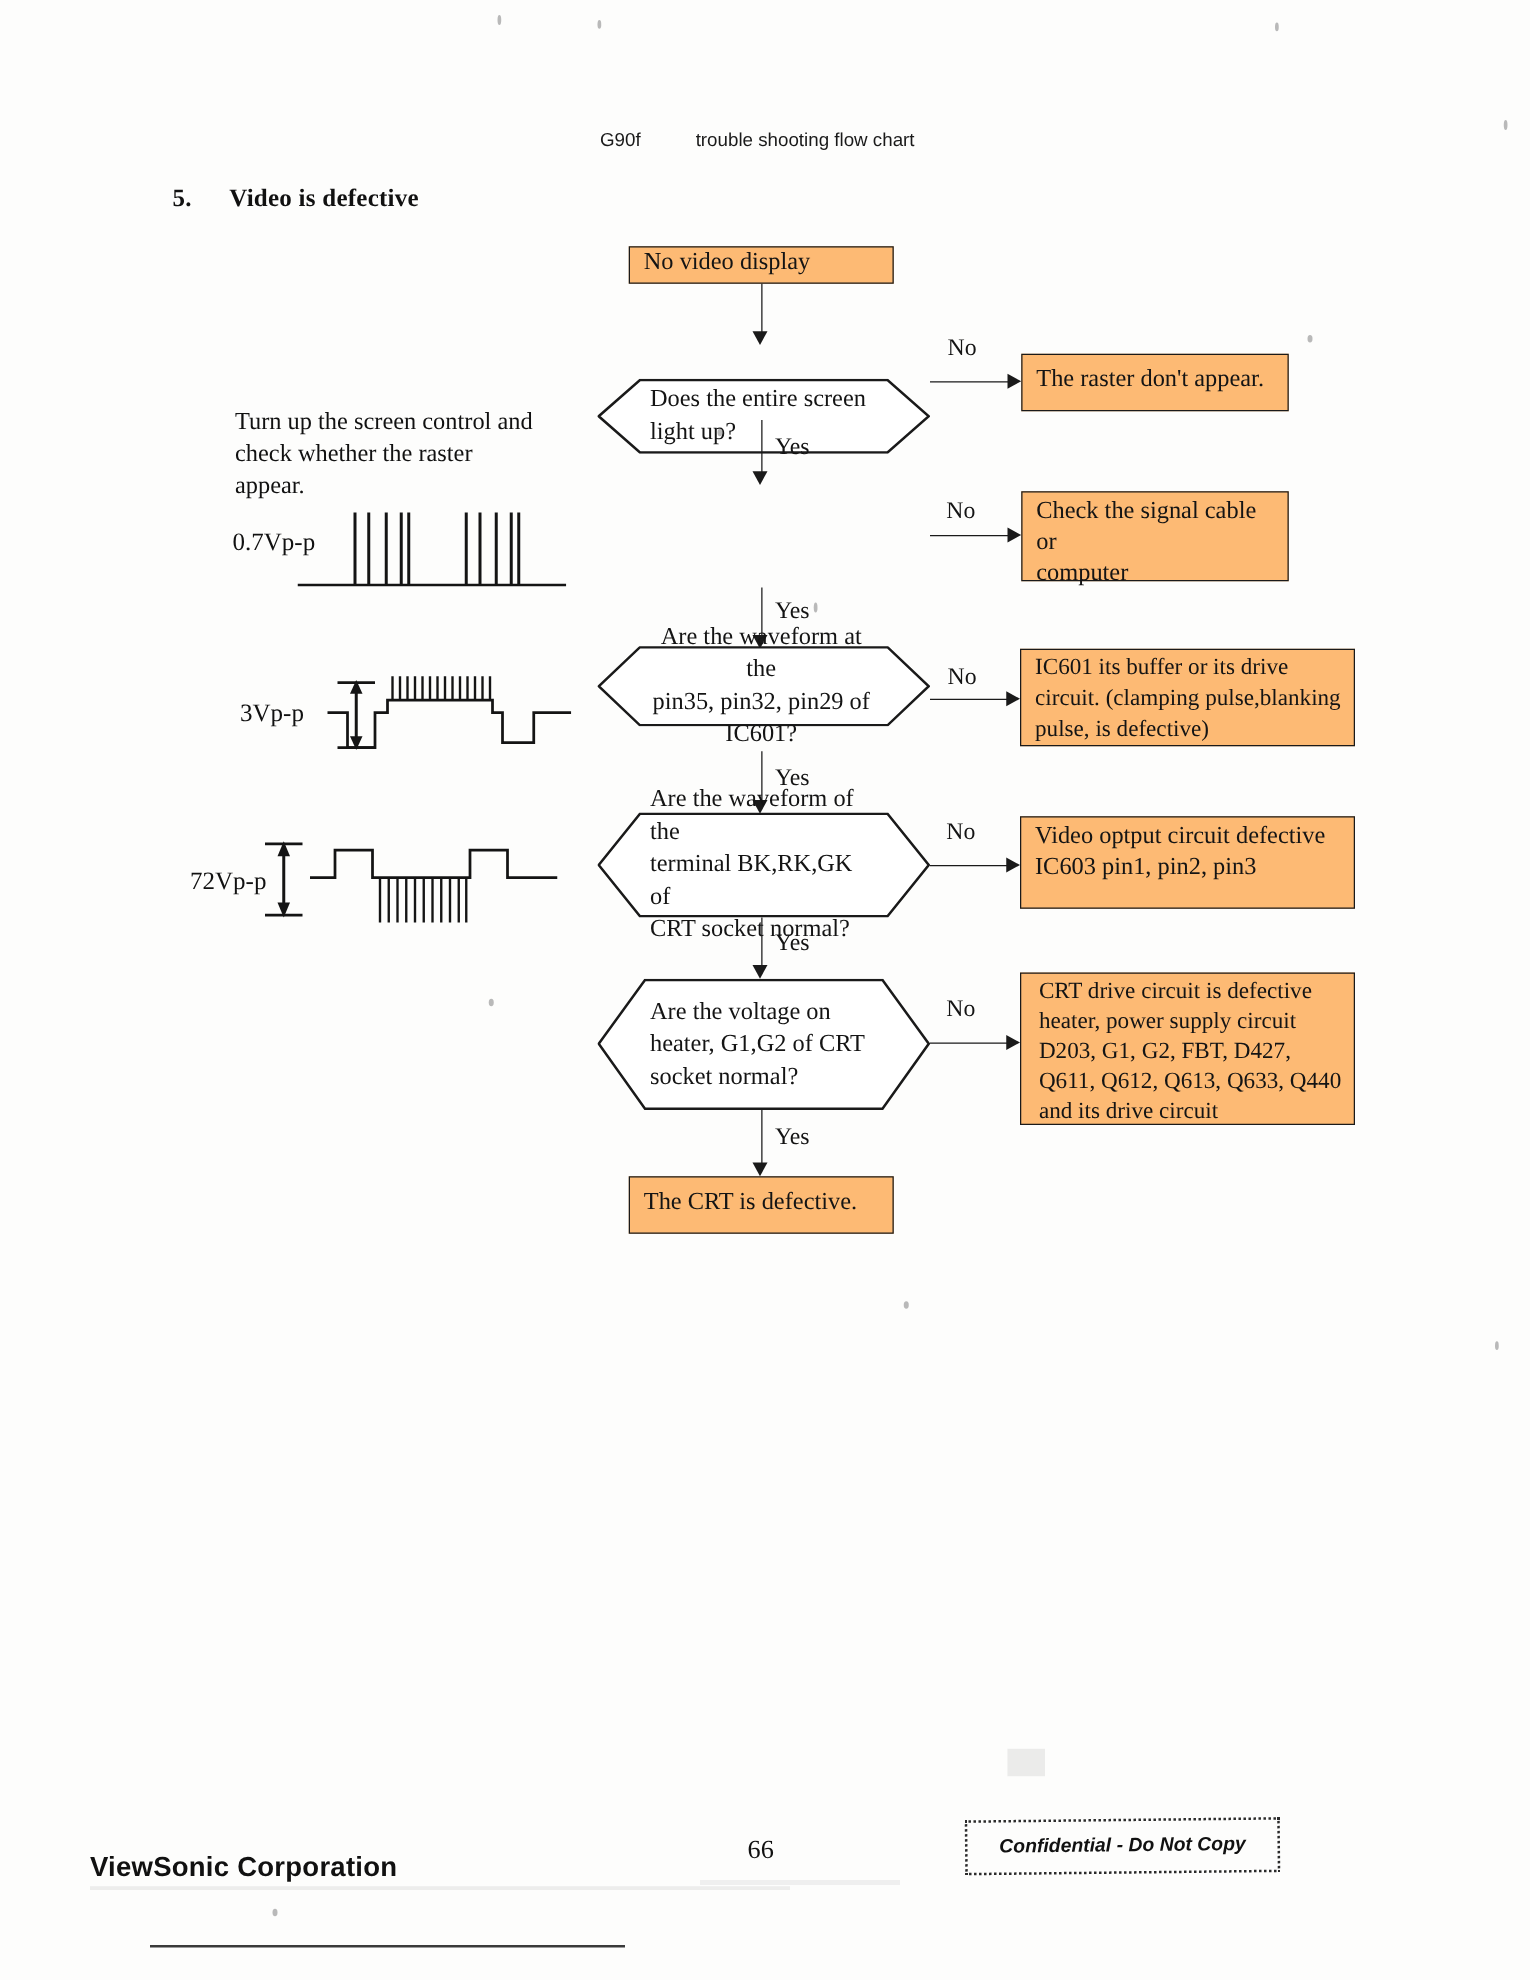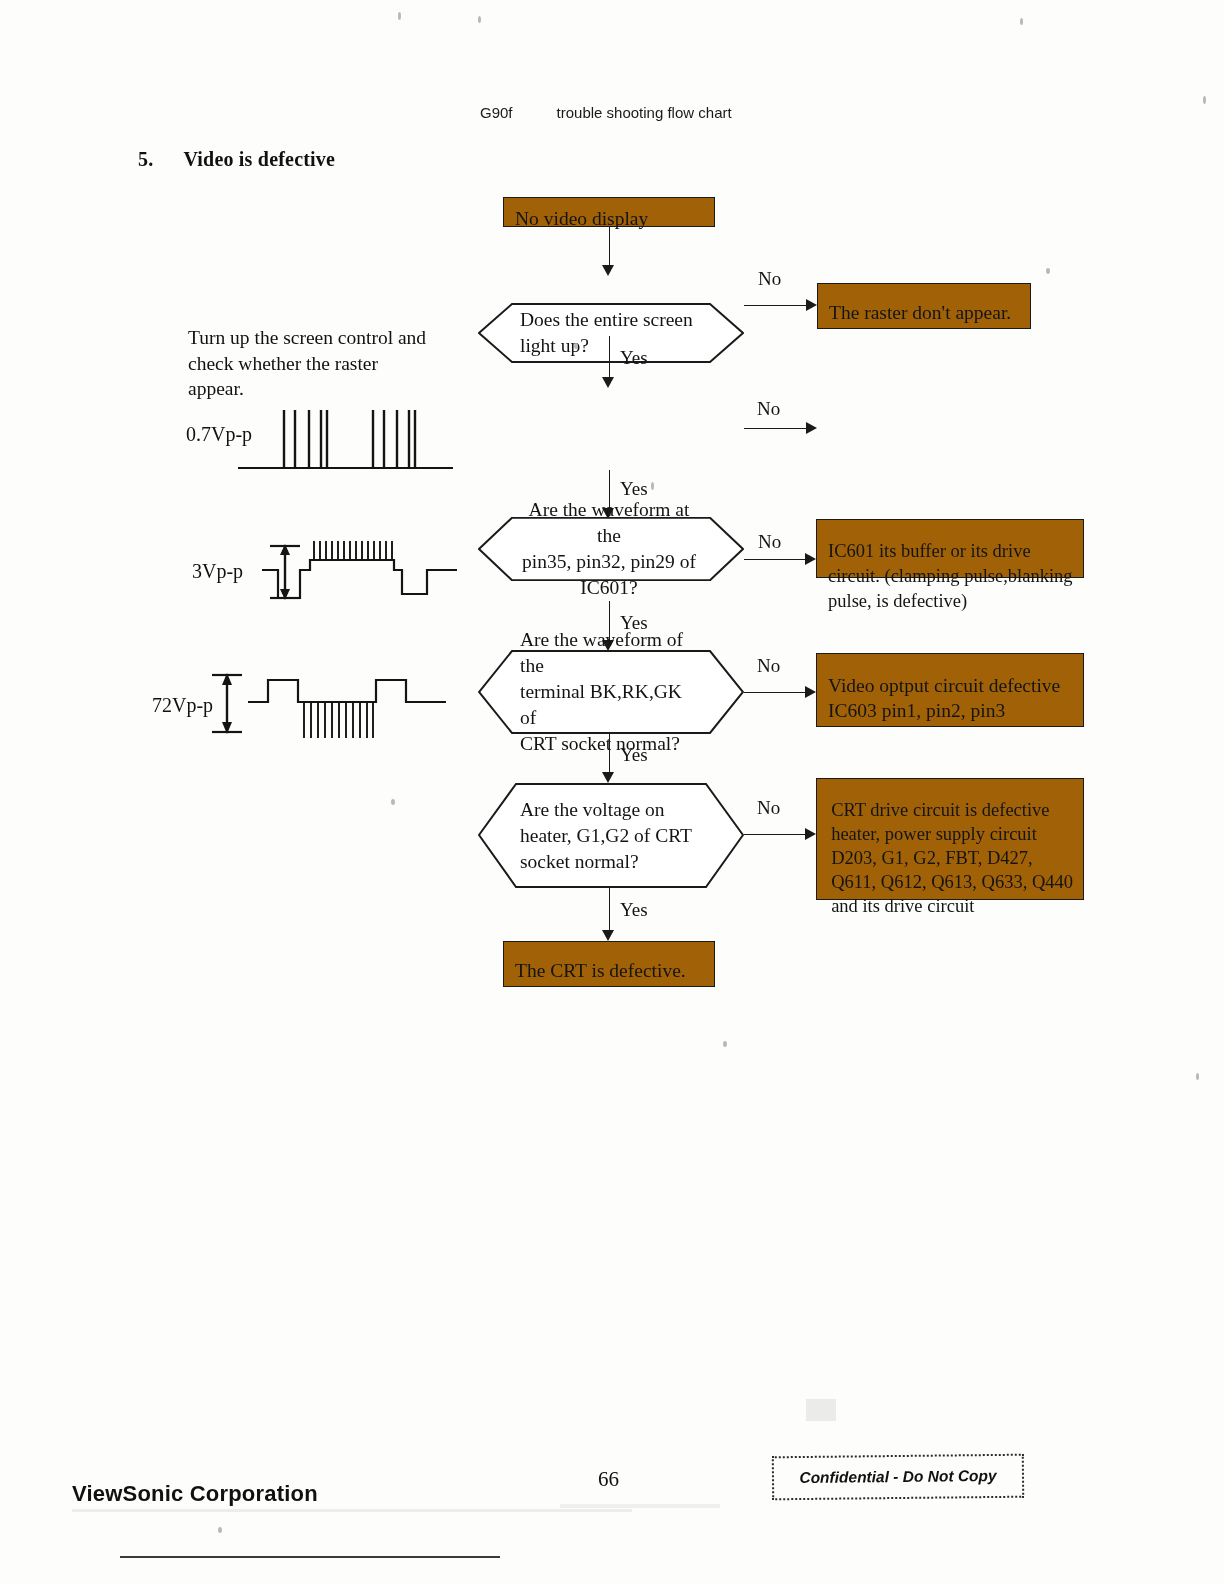--- a/index.html
+++ b/index.html
@@ -53,22 +53,22 @@
     position: absolute;
     box-sizing: border-box;
     font-size: 19.5px;
     line-height: 25px;
     color: #141414;
   }
 
   
   .rect {
     border: 1.6px solid #1a1a1a;
-    background: #a16207;
-    padding: 19px 10px 7px 11px;
+    background: #fdba74;
+    padding: 2px 10px 7px 11px;
     display: flex;
     align-items: center;
   }
   .rect.top-align {
     align-items: flex-start;
   }
 
   
   .hex {
     background: transparent;
@@ -306,38 +306,44 @@
   <div class="node rect" style="left:817px; top:283px; width:214px; height:46px;">
     <span>The raster don't appear.</span>
   </div>
   <div class="vline" style="left:609px; top:336px; height:45px;"></div>
   <div class="arrow-down" style="left:602px; top:377px;"></div>
   <div class="edge-label" style="left:620px; top:347px;">Yes</div>
 
   <div class="hline" style="left:744px; top:428px; width:70px;"></div>
   <div class="arrow-right" style="left:806px; top:422px;"></div>
   <div class="edge-label" style="left:757px; top:398px;">No</div>
+  <div class="node rect top-align" style="left:817px; top:393px; width:214px; height:72px;">
+    <div>
+      <div>Check the signal cable or</div>
+      <div>computer</div>
+    </div>
+  </div>
   <div class="vline" style="left:609px; top:470px; height:42px;"></div>
   <div class="arrow-down" style="left:602px; top:508px;"></div>
   <div class="edge-label" style="left:620px; top:478px;">Yes</div>
 
   <div class="node hex" style="left:478px; top:517px; width:266px; height:64px;text-align:center;">
     <svg viewBox="0 0 266 84" preserveAspectRatio="none">
       <polygon points="34,1 232,1 265,42 232,83 34,83 1,42" fill="#fff" stroke="#1a1a1a" stroke-width="2" vector-effect="non-scaling-stroke"></polygon>
     </svg>
     <div class="hex-text">
       <span>Are the waveform at the</span>
       <span>pin35, pin32, pin29 of</span>
       <span>IC601?</span>
     </div>
   </div>
   <div class="hline" style="left:744px; top:559px; width:68px;"></div>
   <div class="arrow-right" style="left:805px; top:553px;"></div>
   <div class="edge-label" style="left:758px; top:531px;">No</div>
-  <div class="node rect top-align" style="left:816px; top:519px; width:268px; height:59px; font-size:18.5px;">
+  <div class="node rect top-align" style="left:816px; top:519px; width:268px; height:78px; font-size:18.5px;">
     <div>
       <div>IC601 its buffer or its drive</div>
       <div>circuit. (clamping pulse,blanking</div>
       <div>pulse, is defective)</div>
     </div>
   </div>
   <div class="vline" style="left:609px; top:601px; height:43px;"></div>
   <div class="arrow-down" style="left:602px; top:640px;"></div>
   <div class="edge-label" style="left:620px; top:612px;">Yes</div>
 

